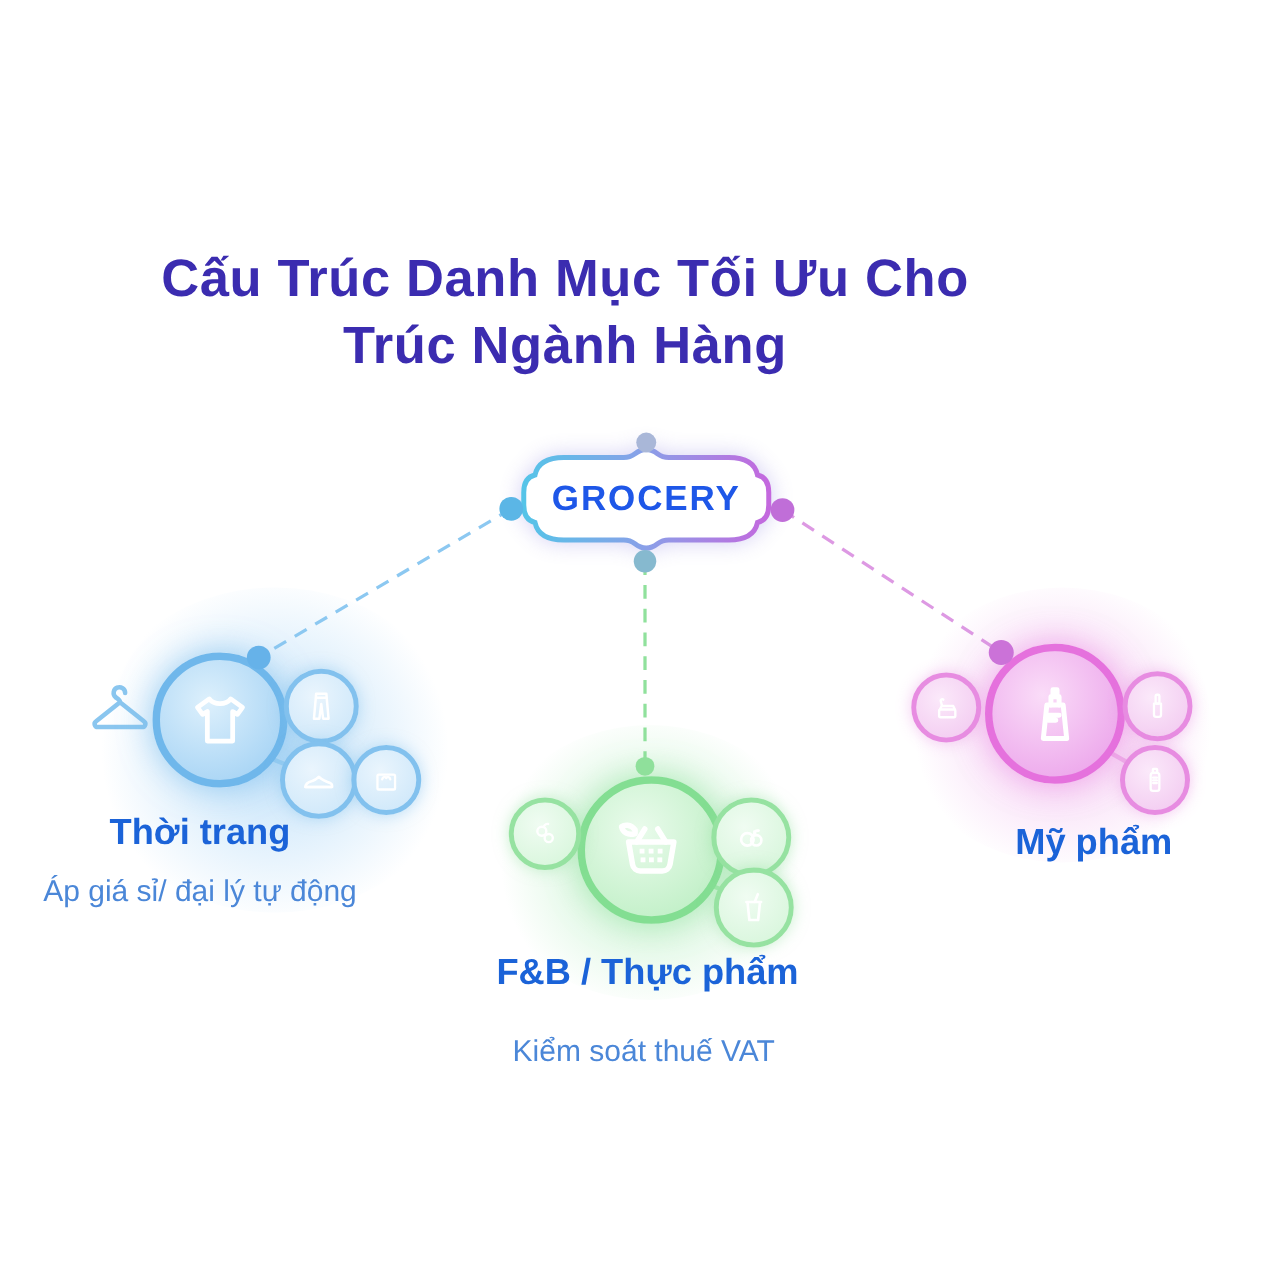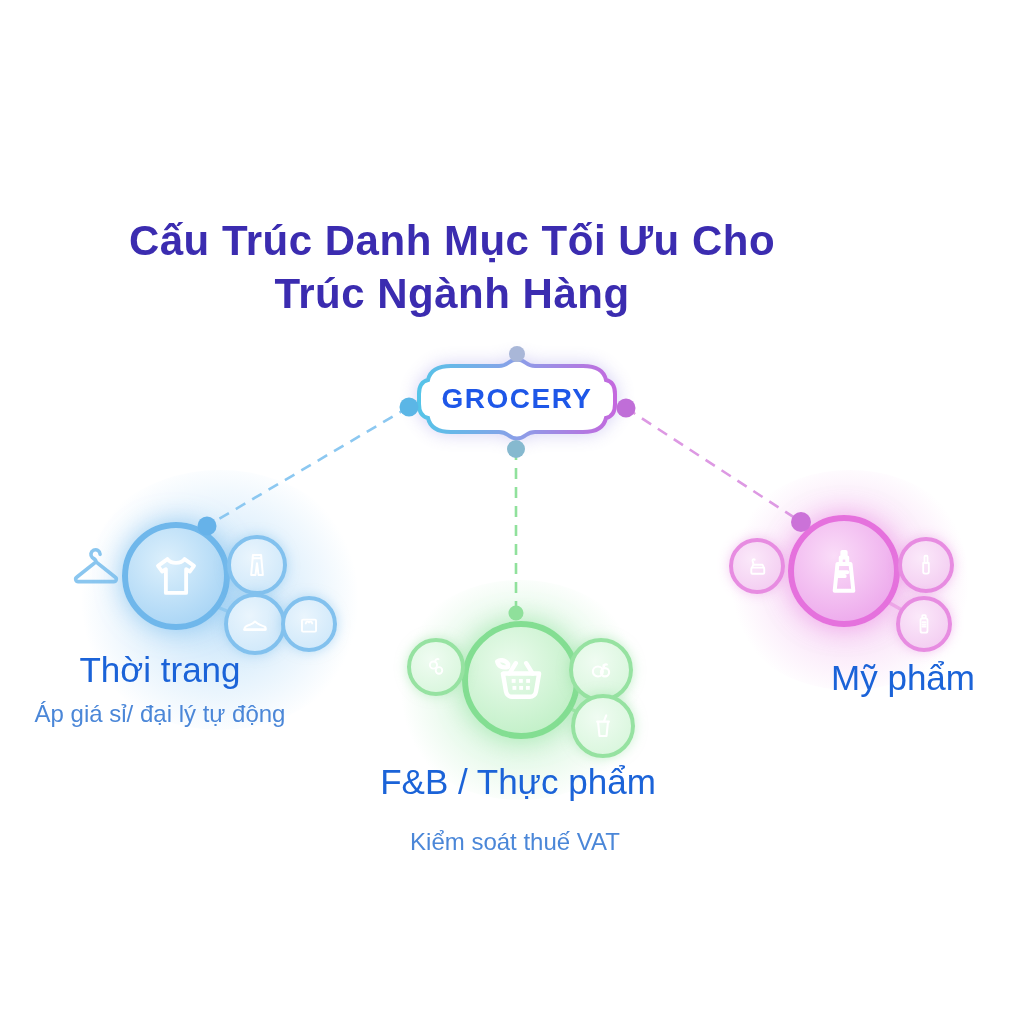--- a/index.html
+++ b/index.html
@@ -3,21 +3,21 @@
 <meta charset="utf-8">
 <style>
   html,body{margin:0;padding:0;background:#ffffff;}
   #canvas{
     position:relative;width:1024px;height:1024px;background:#ffffff;overflow:hidden;
     font-family:"Liberation Sans","DejaVu Sans",sans-serif;
   }
   
   .title{
     position:absolute;left:0;top:196px;width:904px;text-align:center;
-    color:#3b2cb0;font-weight:800;font-size:42px;line-height:53px;letter-spacing:.5px;margin-top:18px;
+    color:#3b2cb0;font-weight:800;font-size:42px;line-height:53px;letter-spacing:.5px;
   }
   
   svg.layer{position:absolute;left:0;top:0;}
   #lines{z-index:1;}
   #dots{z-index:6;}
   
   .glow{position:absolute;border-radius:50%;z-index:1;pointer-events:none;}
   .glow.blue {background:radial-gradient(circle,rgba(140,200,245,.55) 0%,rgba(140,200,245,0) 70%);}
   .glow.green{background:radial-gradient(circle,rgba(150,230,165,.55) 0%,rgba(150,230,165,0) 70%);}
   .glow.pink {background:radial-gradient(circle,rgba(235,150,230,.5) 0%,rgba(235,150,230,0) 70%);}
@@ -32,21 +32,21 @@
   .hub,.sat{position:absolute;border-radius:50%;display:flex;align-items:center;justify-content:center;z-index:2;}
   .hub.blue {border:6px solid #6fb7eb;background:radial-gradient(circle at 40% 35%,#ddf0fc 0%,#a9d5f5 80%);box-shadow:0 0 26px rgba(110,183,235,.65);}
   .hub.green{border:6px solid #83de92;background:radial-gradient(circle at 40% 35%,#eafbec 0%,#c2f0c8 80%);box-shadow:0 0 26px rgba(131,222,146,.6);}
   .hub.pink {border:6px solid #e571dd;background:radial-gradient(circle at 40% 35%,#fadcf8 0%,#eda9ec 80%);box-shadow:0 0 26px rgba(229,113,221,.55);}
   .sat.blue {border:4px solid #82c1ee;background:radial-gradient(circle at 40% 35%,#eaf5fd 0%,#cfe8fa 85%);box-shadow:0 0 12px rgba(130,193,238,.5);}
   .sat.green{border:4px solid #96e2a1;background:radial-gradient(circle at 40% 35%,#f0fcf2 0%,#d8f6dc 85%);box-shadow:0 0 12px rgba(150,226,161,.5);}
   .sat.pink {border:4px solid #e78ce1;background:radial-gradient(circle at 40% 35%,#fbe9fa 0%,#f3ccf1 85%);box-shadow:0 0 12px rgba(231,140,225,.45);}
   .icon-svg{stroke:#ffffff;fill:none;stroke-width:1.7;stroke-linecap:round;stroke-linejoin:round;}
   .hanger{position:absolute;left:58px;top:542px;width:76px;height:58px;z-index:2;}
   
-  .b-title{position:absolute;text-align:center;color:#1b63d8;font-weight:400;font-size:35px;z-index:5;}
+  .b-title{position:absolute;text-align:center;color:#1b63d8;font-weight:700;font-size:29px;z-index:5;}
   .b-sub  {position:absolute;text-align:center;color:#4b87d8;font-weight:400;font-size:24px;z-index:5;}
 </style>
 </head>
 <body>
 
 <div id="canvas">
 
   <div class="title">
     <div>Cấu Trúc Danh Mục Tối Ưu Cho</div>
     <div>Trúc Ngành Hàng</div>
@@ -168,21 +168,21 @@
       <path d="M9.4 10 H14.6 V18.3 A1.6 1.6 0 0 1 13 19.9 H11 A1.6 1.6 0 0 1 9.4 18.3 Z"></path>
     </svg>
   </div>
   <div class="sat pink" style="left:896px;top:596px;width:48px;height:48px;">
     <svg class="icon-svg" width="26" height="26" viewBox="0 0 24 24">
       <rect x="10.4" y="3.8" width="3.2" height="3" rx="0.6"></rect>
       <rect x="8.8" y="6.8" width="6.4" height="13.2" rx="1.8"></rect>
       <path d="M10.6 10.3 H13.4 M10.6 12.3 H13.4 M10.6 14.3 H13.4"></path>
     </svg>
   </div>
-  <div class="b-title" style="left:775px;top:658px;width:200px;text-align:right;">Mỹ phẩm</div>
+  <div class="b-title" style="left:775px;top:658px;width:200px;">Mỹ phẩm</div>
 
   <svg id="dots" class="layer" width="1024" height="1024">
     <circle cx="517" cy="354" r="8" fill="#a9b7d8"></circle>
     <circle cx="409" cy="407" r="9.5" fill="#5bb6e6"></circle>
     <circle cx="626" cy="408" r="9.5" fill="#c06ed8"></circle>
     <circle cx="516" cy="449" r="9" fill="#86b9cf"></circle>
     <circle cx="207" cy="526" r="9.5" fill="#66b2e9"></circle>
     <circle cx="516" cy="613" r="7.5" fill="#8fe09b"></circle>
     <circle cx="801" cy="522" r="10" fill="#cb72d8"></circle>
   </svg>

